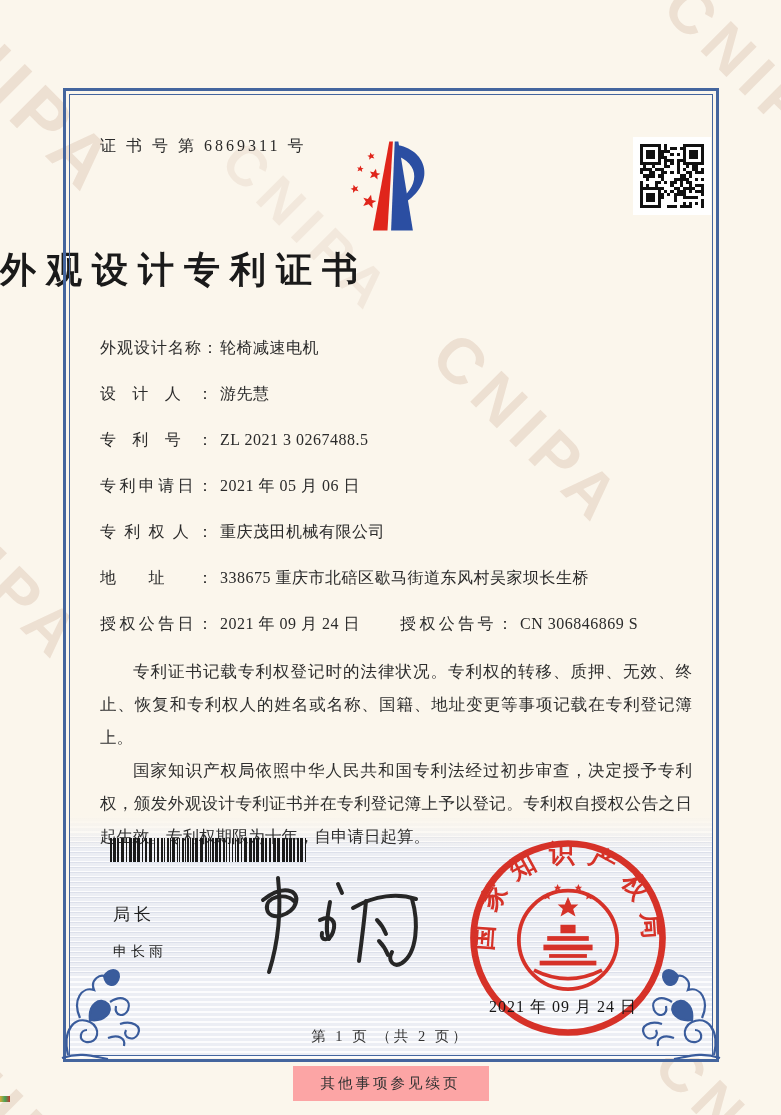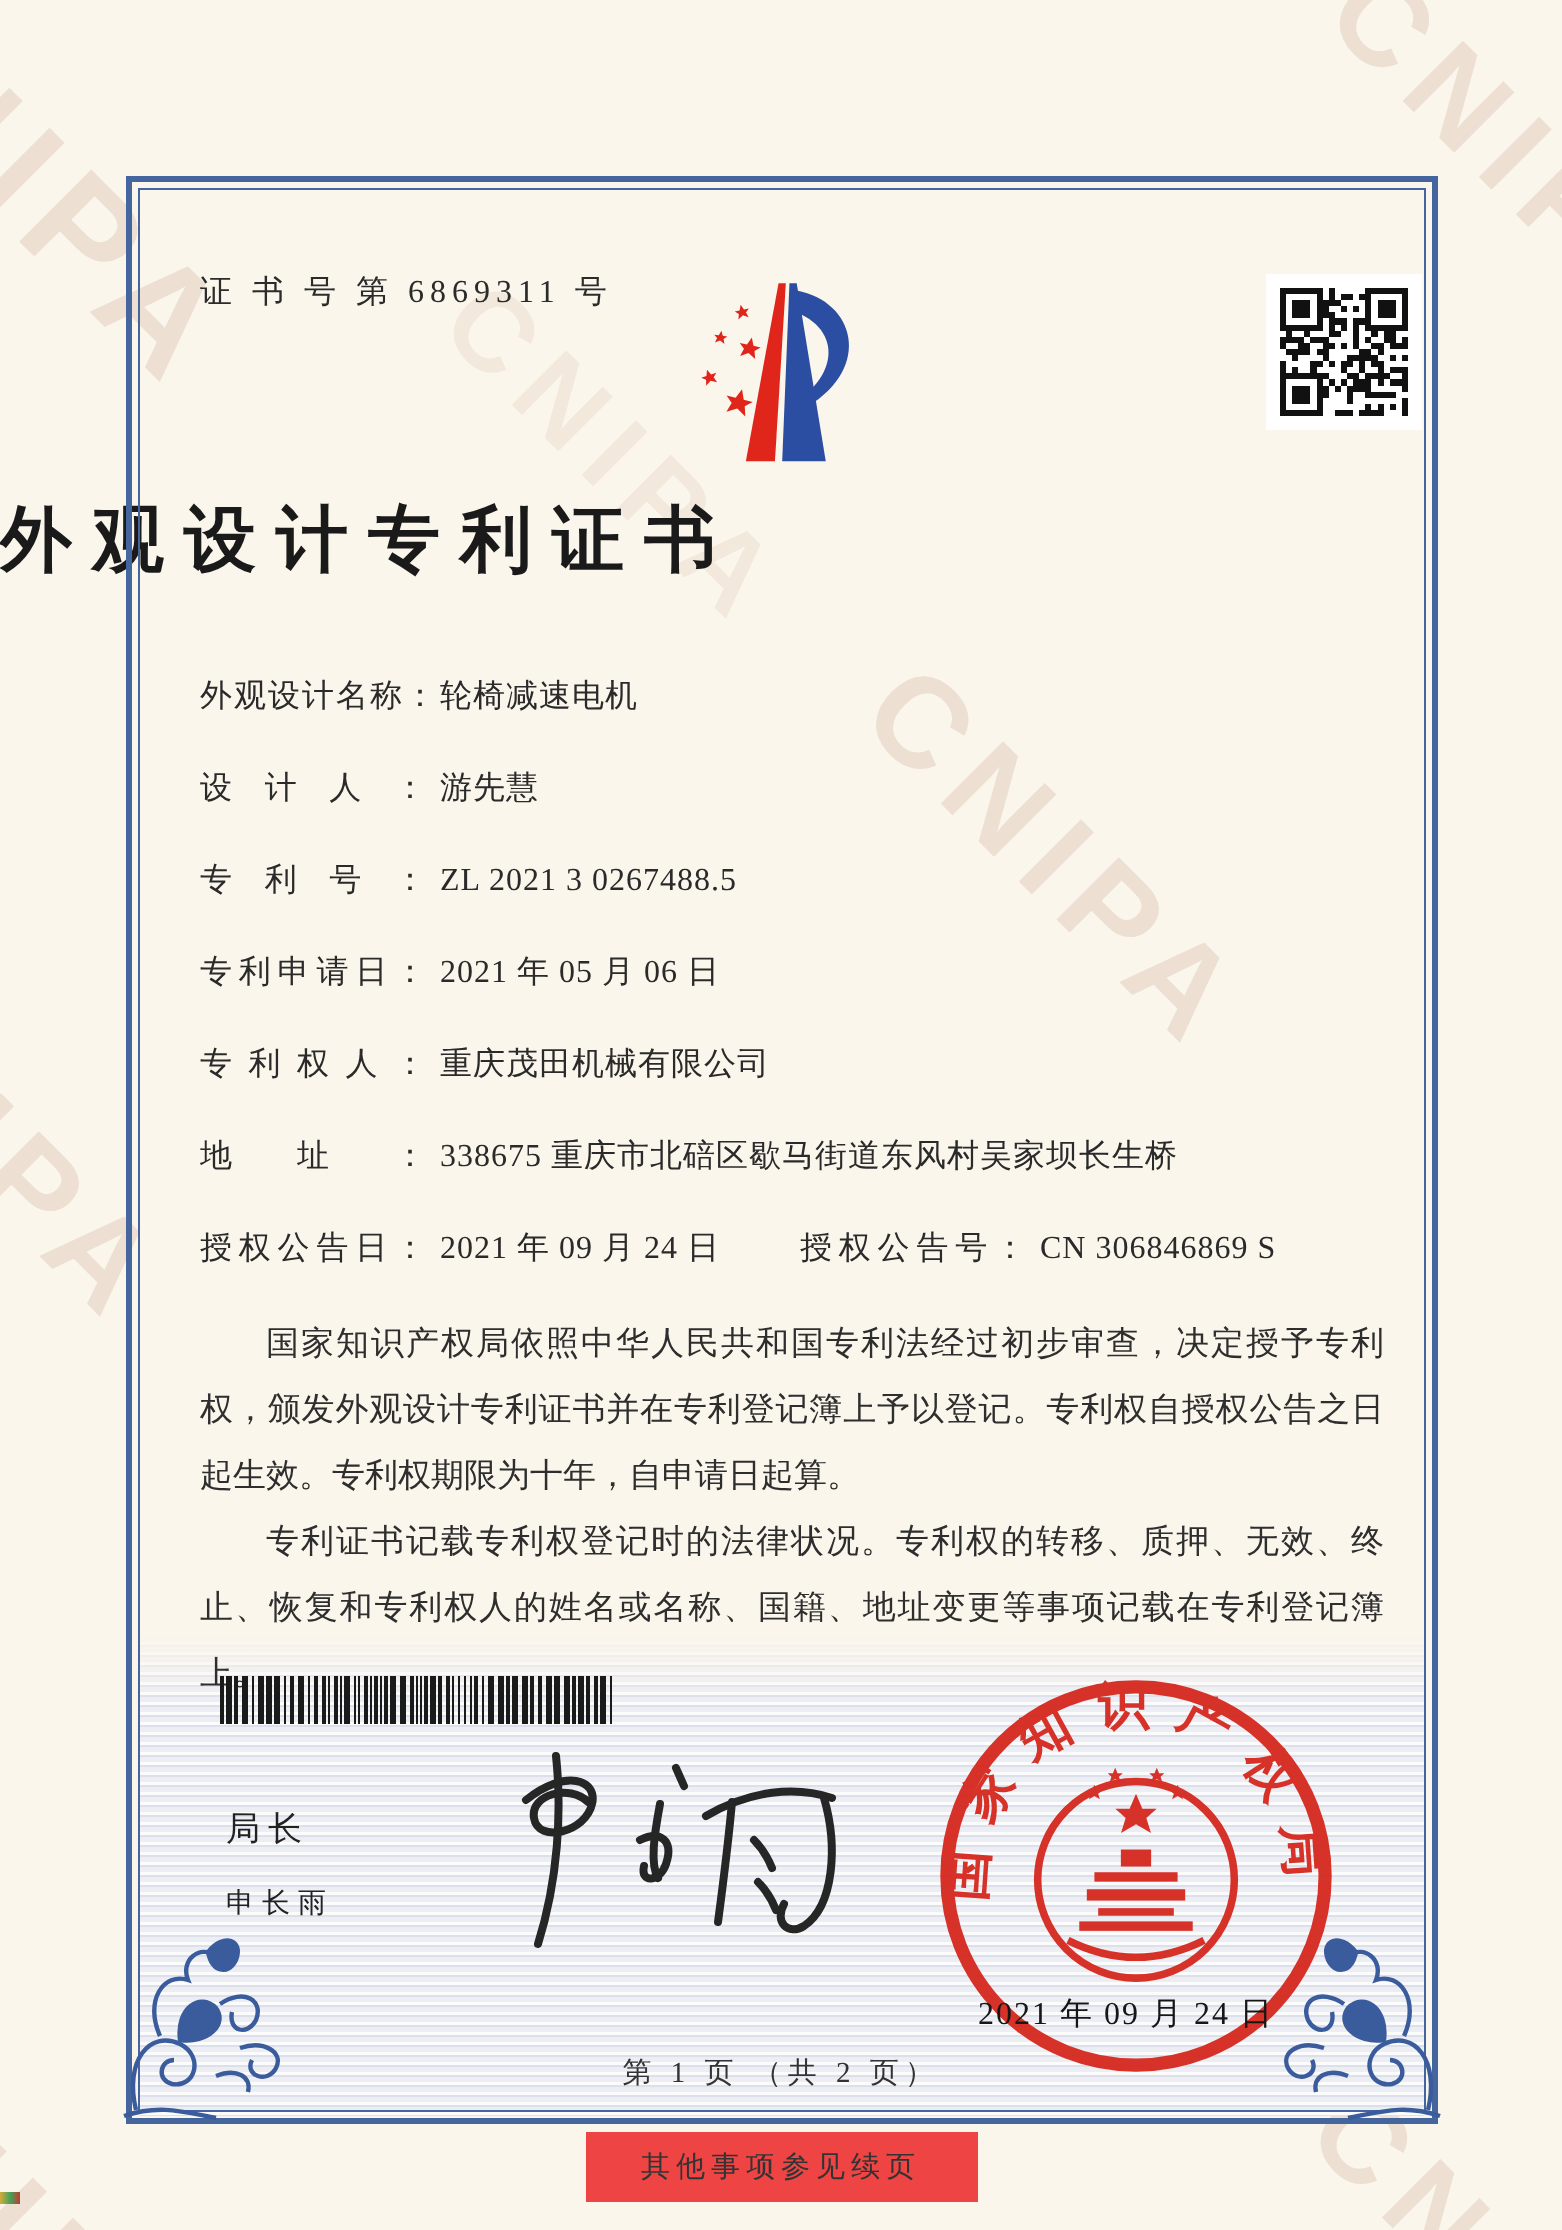--- a/index.html
+++ b/index.html
@@ -38,21 +38,21 @@
   .sig-name{position:absolute;left:113px;top:943px;font-size:14px;letter-spacing:4px;color:#222;z-index:2;}
   .signature{position:absolute;left:225px;top:868px;width:210px;height:118px;z-index:2;}
   .seal{position:absolute;left:464px;top:834px;width:208px;height:208px;z-index:3;opacity:0.95;}
   .seal-date{position:absolute;left:489px;top:997px;width:200px;font-size:16px;letter-spacing:1px;
              color:#161616;z-index:4;white-space:nowrap;}
   .page-info{position:absolute;left:0;top:1027px;width:781px;text-align:center;font-size:14.5px;
              letter-spacing:3px;color:#333;z-index:2;}
   .orn{position:absolute;width:100px;height:100px;z-index:6;}
   .orn-l{left:60px;top:960px;}
   .orn-r{left:622px;top:960px;transform:scaleX(-1);}
-  .cont-note{position:absolute;left:50%;transform:translateX(-50%);top:1066px;background:#ef4444;
+  .cont-note{position:absolute;left:50%;transform:translateX(-50%);top:1066px;background:#fca5a5;
              padding:8px 28px;font-size:14.5px;letter-spacing:3px;color:#333;z-index:2;white-space:nowrap;}
   .artifact{position:absolute;left:0;top:1096px;width:10px;height:6px;z-index:2;
             background:linear-gradient(90deg,#d6a93a,#43a457,#c03a30);}
 </style>
 </head>
 <body>
 
 <div class="page">
 
   <div class="wm" style="left:-55px;top:-40px;font-size:74px;">CNIPA</div>
@@ -348,22 +348,22 @@
     </div>
     <div class="fr" style="top:276px">
       <span class="lab">授权公告日：</span><span class="val">2021 年 09 月 24 日</span>
       <span class="pair2">
         <span class="lab">授权公告号：</span><span class="val">CN 306846869 S</span>
       </span>
     </div>
   </div>
 
   <div class="paras">
+    <p>专利证书记载专利权登记时的法律状况。专利权的转移、质押、无效、终止、恢复和专利权人的姓名或名称、国籍、地址变更等事项记载在专利登记簿上。</p>
     <p>国家知识产权局依照中华人民共和国专利法经过初步审查，决定授予专利权，颁发外观设计专利证书并在专利登记簿上予以登记。专利权自授权公告之日起生效。专利权期限为十年，自申请日起算。</p>
-    <p>专利证书记载专利权登记时的法律状况。专利权的转移、质押、无效、终止、恢复和专利权人的姓名或名称、国籍、地址变更等事项记载在专利登记簿上。</p>
   </div>
 
   <div class="barcode">
       <i style="width:2px;margin-right:1px"></i>
       <i style="width:3px;margin-right:1px"></i>
       <i style="width:2px;margin-right:2px"></i>
       <i style="width:3px;margin-right:2px"></i>
       <i style="width:1px;margin-right:2px"></i>
       <i style="width:3px;margin-right:1px"></i>
       <i style="width:3px;margin-right:1px"></i>

